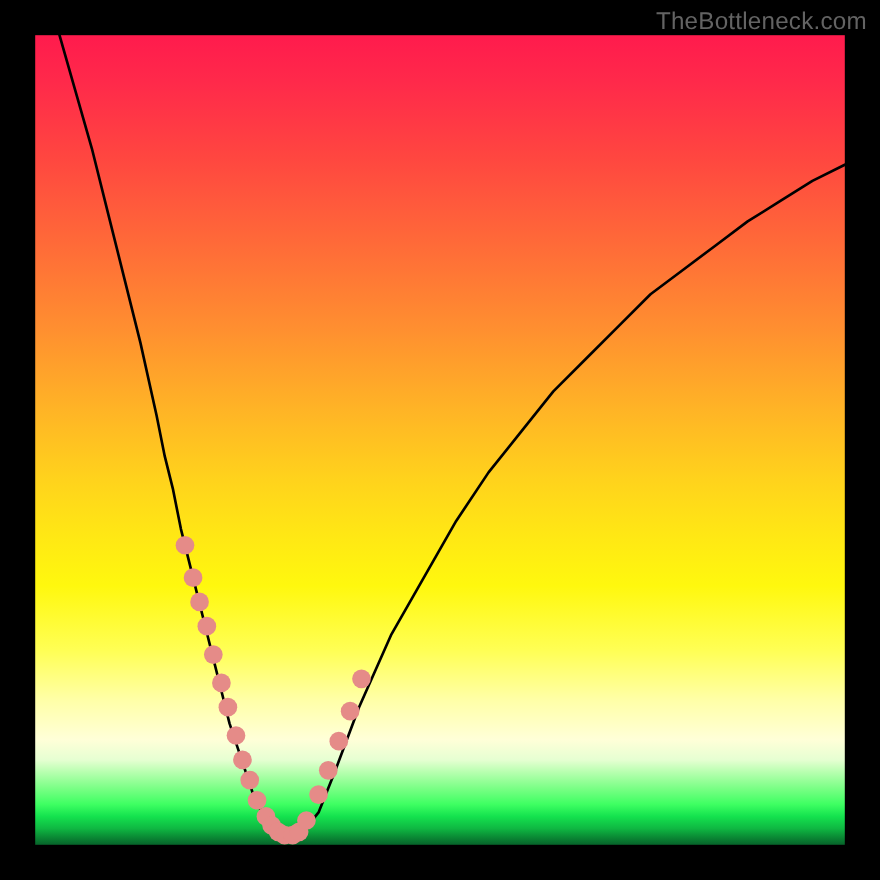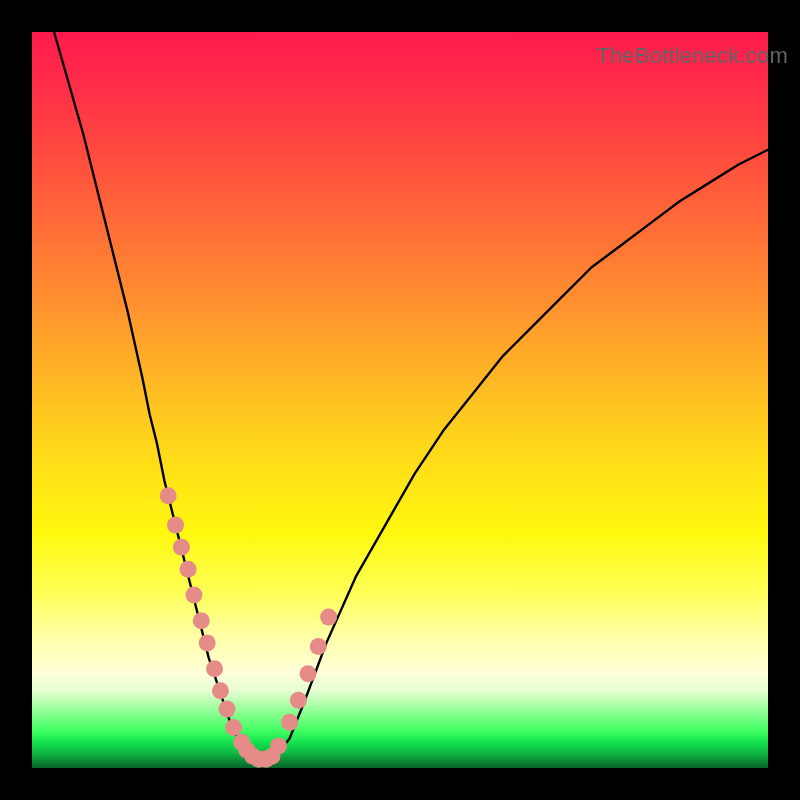--- a/index.html
+++ b/index.html
@@ -52,21 +52,20 @@
   }
   .watermark {
     position: absolute;
     top: 6px;
     right: 12px;
     color: #636363;
     font-size: 22px;
     font-weight: 400;
     letter-spacing: 0.2px;
     user-select: none;
-    margin-top: 37px;
   }
   svg.curve {
     position: absolute;
     left: 0;
     top: 0;
     width: 736px;
     height: 736px;
     overflow: visible;
   }
 </style>

